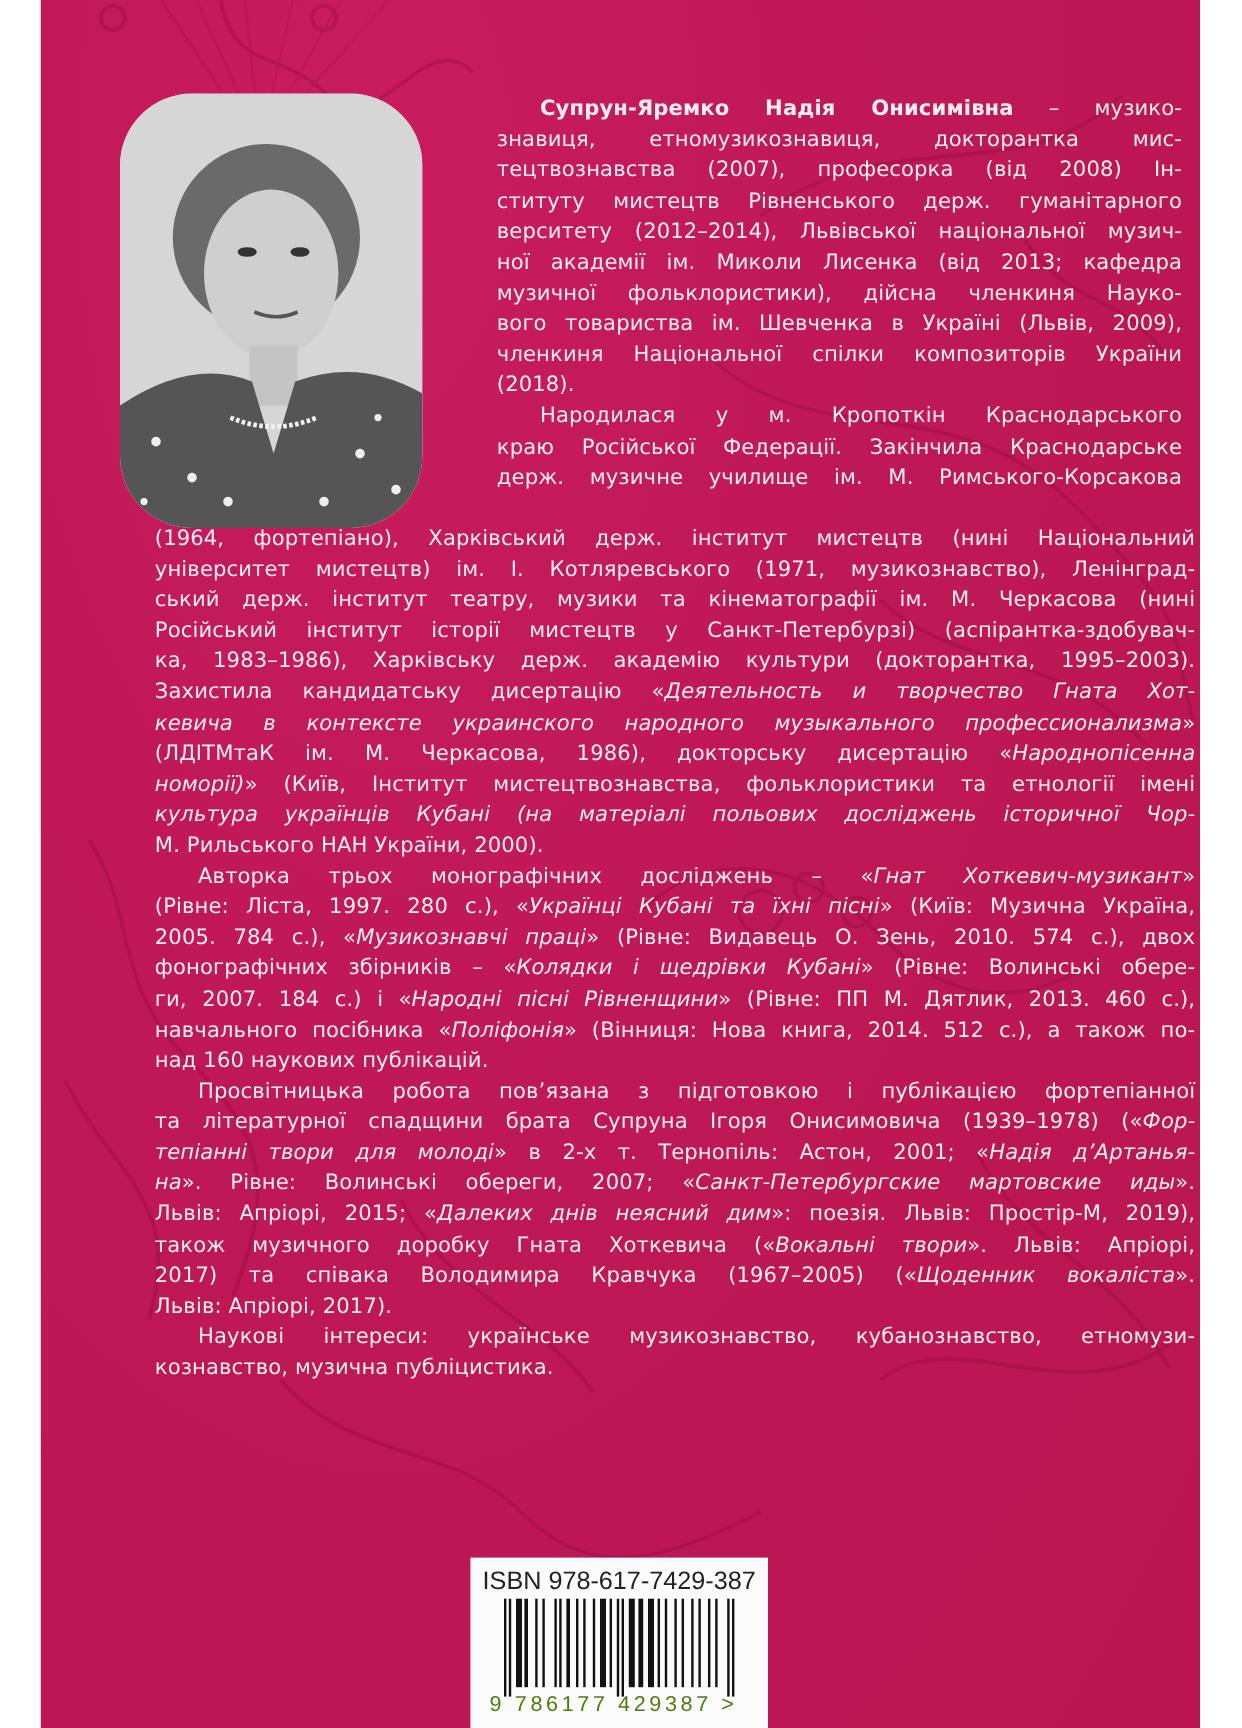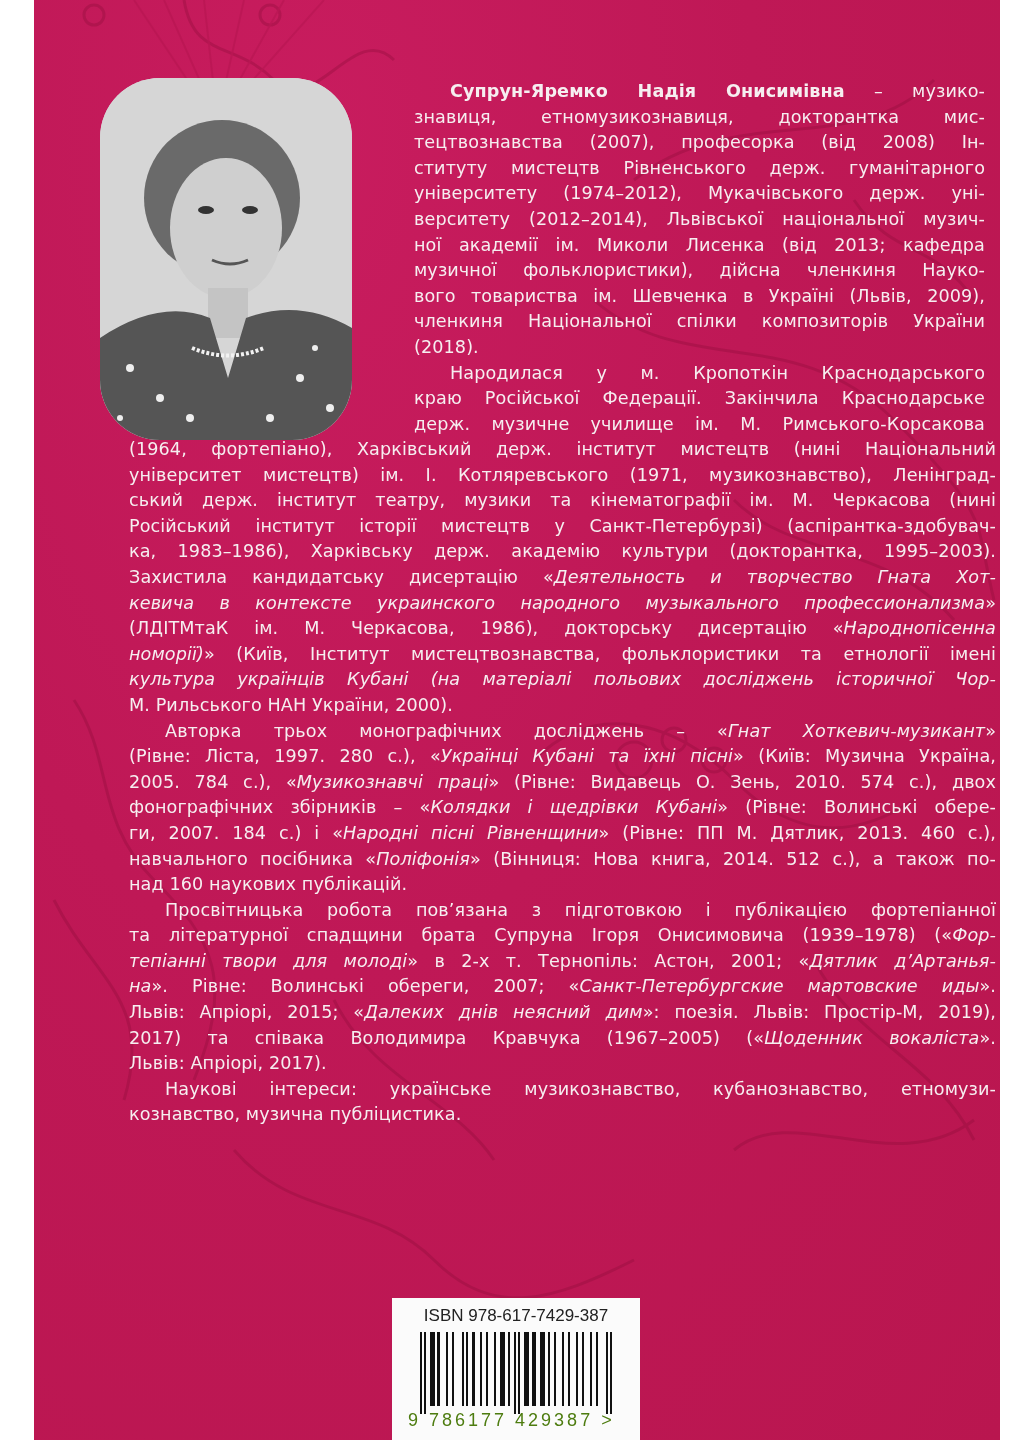--- a/index.html
+++ b/index.html
@@ -23,21 +23,21 @@
   .line { display:block; white-space:nowrap; text-align:justify; text-align-last:justify; height:25.6px; }
   .line.last { text-align-last:left; }
   .line.indent { padding-left:36px; }
   .right { left:380px; top:79px; width:571px; }
   .full { left:95px; width:867px; }
   b { font-weight:bold; }
   i { font-style:italic; }
   .barcode {
     position:absolute; left:358px; top:1298px; width:248px; height:142px; background:#fbfbfb;
   }
-  .isbn-label { position:absolute; left:0; width:248px; top:8px; text-align:center; font-family:"Liberation Sans", sans-serif; font-size:17px; color:#222; }
+  .isbn-label { position:absolute; left:0; width:248px; top:8px; text-align:center; font-family:"Liberation Sans", sans-serif; font-size:21px; color:#222; }
   .bars { position:absolute; left:28px; top:34px; }
   .bar-digits { position:absolute; left:16px; top:112px; font-family:"Liberation Sans", sans-serif; font-size:18px; color:#4d7c0f; letter-spacing:3px; }
 </style>
 </head>
 <body>
 
 <div class="cover">
   <svg class="ornament" viewBox="0 0 966 1440" xmlns="http://www.w3.org/2000/svg">
     <g fill="none" stroke="#8f0c3a" stroke-width="3">
       <path d="M150 0 C 160 60, 200 40, 240 80 S 320 20, 360 60"></path>
@@ -90,21 +90,20 @@
           <circle cx="215" cy="270" r="3"></circle>
       </g>
     </svg>
   </div>
 
   <div class="text right" id="right-col">
       <span class="line indent"><b>Супрун-Яремко Надія Онисимівна</b> – музико-</span>
       <span class="line">знавиця, етномузикознавиця, докторантка мис-</span>
       <span class="line">тецтвознавства (2007), професорка (від 2008) Ін-</span>
       <span class="line">ституту мистецтв Рівненського держ. гуманітарного</span>
-      <span class="line">університету (1974–2012), Мукачівського держ. уні-</span>
       <span class="line">верситету (2012–2014), Львівської національної музич-</span>
       <span class="line">ної академії ім. Миколи Лисенка (від 2013; кафедра</span>
       <span class="line">музичної фольклористики), дійсна членкиня Науко-</span>
       <span class="line">вого товариства ім. Шевченка в Україні (Львів, 2009),</span>
       <span class="line">членкиня Національної спілки композиторів України</span>
       <span class="line last">(2018).</span>
       <span class="line indent">Народилася у м. Кропоткін Краснодарського</span>
       <span class="line">краю Російської Федерації. Закінчила Краснодарське</span>
       <span class="line">держ. музичне училище ім. М. Римського-Корсакова</span>
     </div>
@@ -122,23 +121,24 @@
       <span class="line last">М. Рильського НАН України, 2000).</span>
       <span class="line indent">Авторка трьох монографічних досліджень – «<i>Гнат Хоткевич-музикант</i>»</span>
       <span class="line">(Рівне: Ліста, 1997. 280 с.), «<i>Українці Кубані та їхні пісні</i>» (Київ: Музична Україна,</span>
       <span class="line">2005. 784 с.), «<i>Музикознавчі праці</i>» (Рівне: Видавець О. Зень, 2010. 574 с.), двох</span>
       <span class="line">фонографічних збірників – «<i>Колядки і щедрівки Кубані</i>» (Рівне: Волинські обере-</span>
       <span class="line">ги, 2007. 184 с.) і «<i>Народні пісні Рівненщини</i>» (Рівне: ПП М. Дятлик, 2013. 460 с.),</span>
       <span class="line">навчального посібника «<i>Поліфонія</i>» (Вінниця: Нова книга, 2014. 512 с.), а також по-</span>
       <span class="line last">над 160 наукових публікацій.</span>
       <span class="line indent">Просвітницька робота пов’язана з підготовкою і публікацією фортепіанної</span>
       <span class="line">та літературної спадщини брата Супруна Ігоря Онисимовича (1939–1978) («<i>Фор-</i></span>
-      <span class="line"><i>тепіанні твори для молоді</i>» в 2-х т. Тернопіль: Астон, 2001; «<i>Дятлик д’Артанья-</i></span>
+      <span class="line"><i>тепіанні твори для молоді</i>» в 2-х т. Тернопіль: Астон, 2001; «<i>Надія д’Артанья-</i></span>
       <span class="line"><i>на</i>». Рівне: Волинські обереги, 2007; «<i>Санкт-Петербургские мартовские иды</i>».</span>
       <span class="line">Львів: Апріорі, 2015; «<i>Далеких днів неясний дим</i>»: поезія. Львів: Простір-М, 2019),</span>
+      <span class="line">також музичного доробку Гната Хоткевича («<i>Вокальні твори</i>». Львів: Апріорі,</span>
       <span class="line">2017) та співака Володимира Кравчука (1967–2005) («<i>Щоденник вокаліста</i>».</span>
       <span class="line last">Львів: Апріорі, 2017).</span>
       <span class="line indent">Наукові інтереси: українське музикознавство, кубанознавство, етномузи-</span>
       <span class="line last">кознавство, музична публіцистика.</span>
     </div>
 
   <div class="barcode">
     <div class="isbn-label">ISBN 978-617-7429-387</div>
     <svg class="bars" width="196" height="82" viewBox="0 0 196 82" xmlns="http://www.w3.org/2000/svg">
       <g fill="#111">

